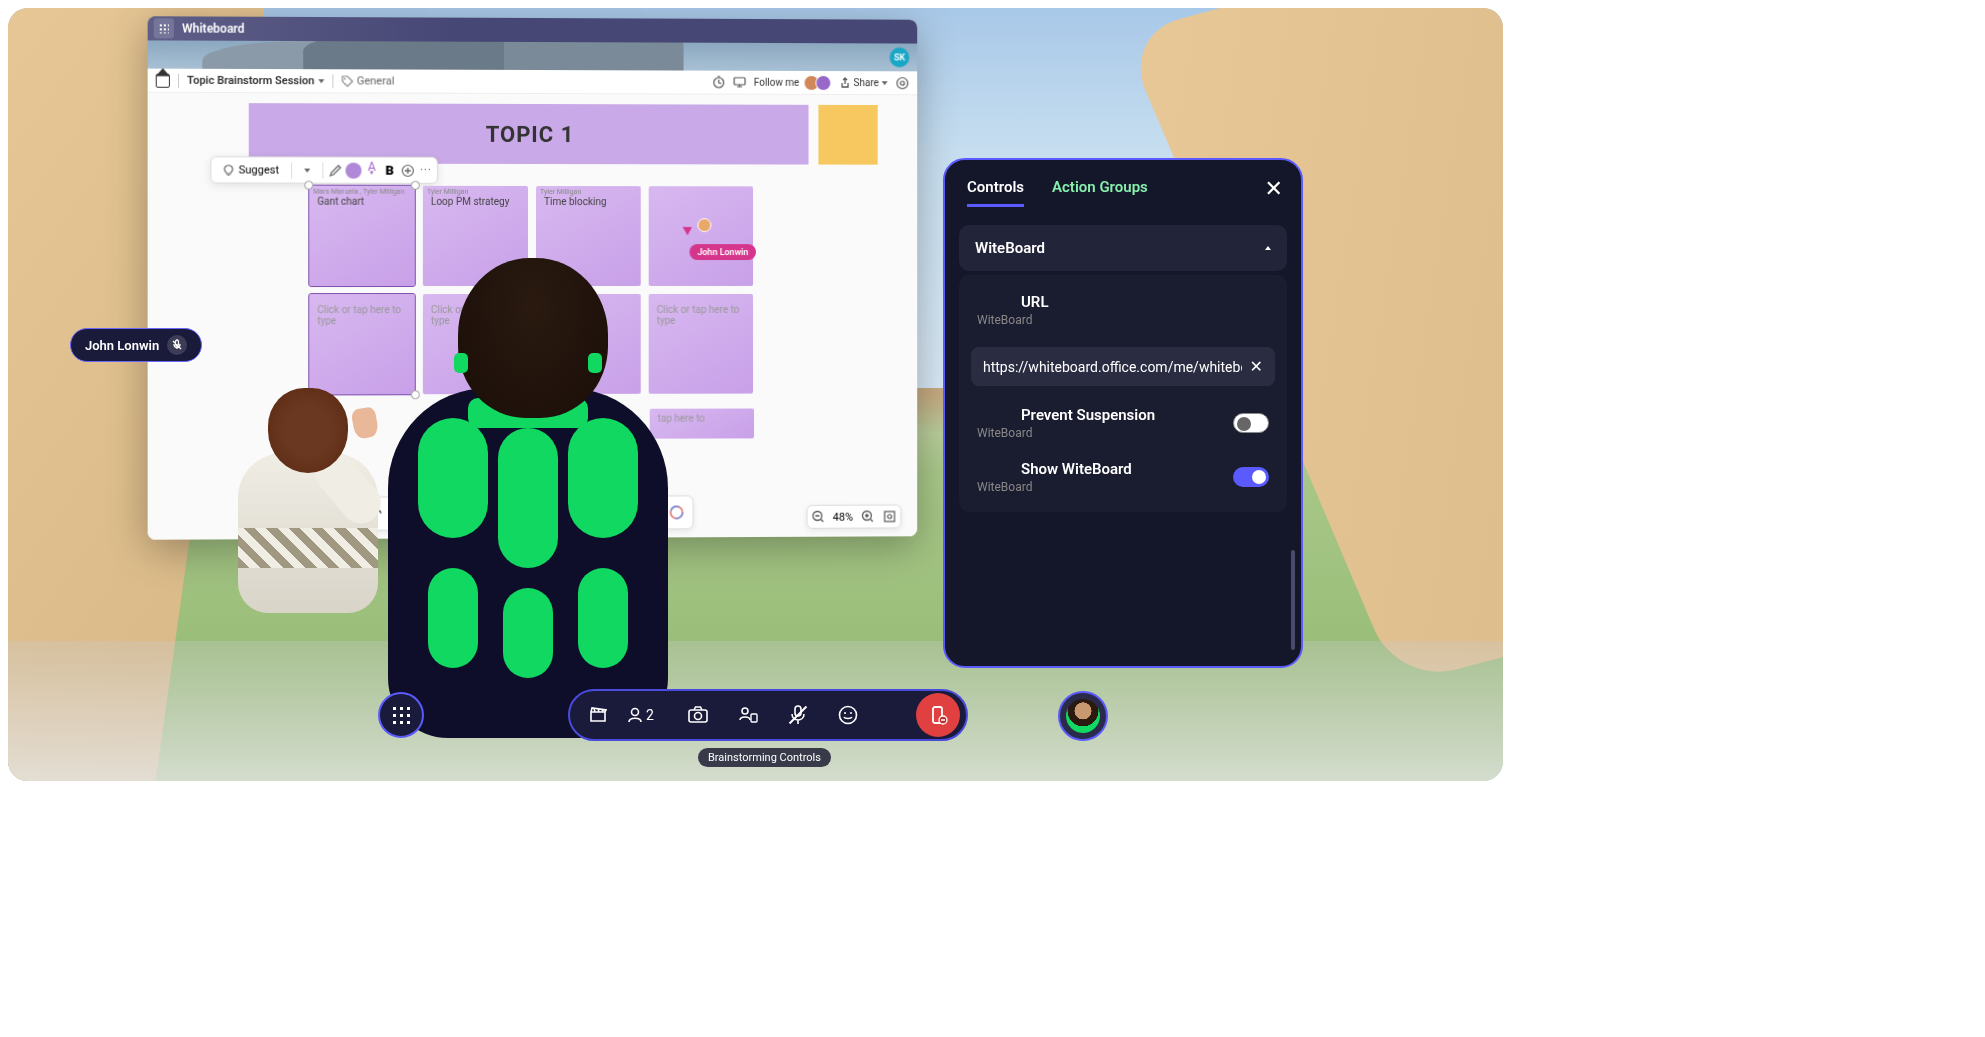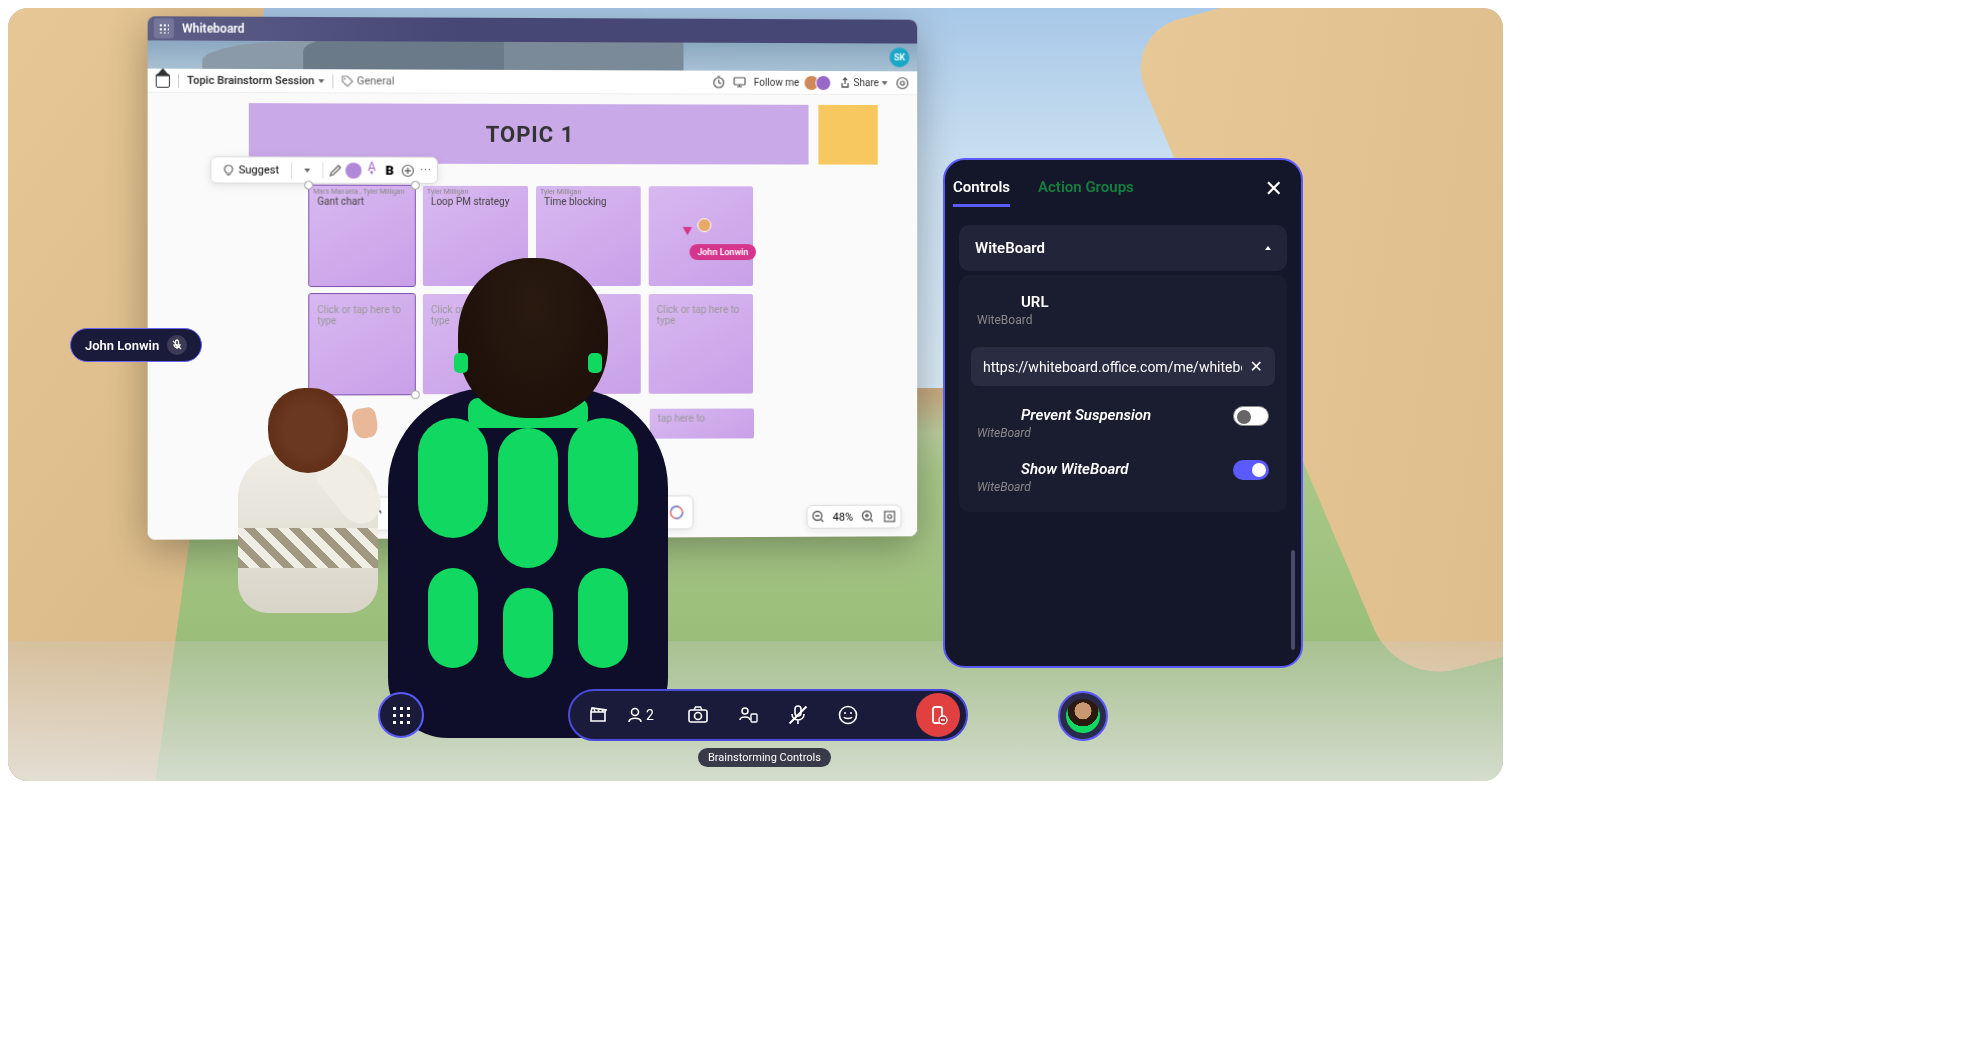--- a/index.html
+++ b/index.html
@@ -73,36 +73,36 @@
 
   .avatar2 { position: absolute; left: 380px; top: 250px; width: 280px; height: 480px; }
   .av2-head { position: absolute; top: 0; left: 70px; width: 150px; height: 160px; background: radial-gradient(ellipse at 50% 30%, #2a1a10 0%, #1a0e08 100%); border-radius: 48% 48% 45% 45%; }
   .av2-ear { position: absolute; top: 95px; width: 14px; height: 20px; background: #10d860; border-radius: 5px; }
   .av2-ear.l { left: 66px; } .av2-ear.r { right: 66px; }
   .av2-body { position: absolute; top: 130px; left: 0; width: 280px; height: 350px; background: #0e0e2a; border-radius: 100px 100px 60px 60px; }
   .av2-drip { position: absolute; background: #10d860; border-radius: 50px; }
 
   
   .panel { position: absolute; right: 200px; top: 150px; width: 360px; height: 510px; background: #14162a; border: 2px solid #5a5aff; border-radius: 22px; color: #fff; padding: 18px 0 0; overflow: hidden; }
-  .panel-tabs { display: flex; gap: 28px; padding: 0 8px 10px; position: relative; }
-  .panel-tab { font-size: 15px; font-weight: 600; color: #15803d; padding-bottom: 8px; }
+  .panel-tabs { display: flex; gap: 28px; padding: 0 22px 10px; position: relative; }
+  .panel-tab { font-size: 15px; font-weight: 600; color: #86efac; padding-bottom: 8px; }
   .panel-tab.active { color: #fff; border-bottom: 3px solid #5a5aff; }
   .panel-close { position: absolute; right: 18px; top: -2px; font-size: 22px; cursor: pointer; }
   .panel-search { margin: 12px 14px; background: #22243a; border-radius: 10px; padding: 12px 16px; color: #888; font-size: 15px; }
   .panel-section { margin: 8px 14px 0; }
   .sec-hdr { background: #22243a; border-radius: 10px; padding: 14px 16px; font-size: 15px; font-weight: 600; display: flex; justify-content: space-between; align-items: center; }
   .sec-hdr .chv { transform: rotate(180deg); border-top-color: #fff; }
   .sec-body { background: #1a1c30; border-radius: 10px; margin-top: 4px; padding: 8px 4px; }
   .prop { padding: 10px 14px; }
   .prop-title { font-size: 15px; font-weight: 600; margin-left: 44px; }
   .prop-sub { font-size: 12px; color: #888; margin-top: 2px; }
   .prop-input { margin: 10px 8px; background: #2a2c42; border-radius: 8px; padding: 10px 12px; font-size: 14px; display: flex; align-items: center; }
   .prop-input span:first-child { flex: 1; overflow: hidden; white-space: nowrap; }
   .prop-input .clr { font-size: 16px; margin-left: 8px; }
-  .prop-row { display: flex; justify-content: space-between; align-items: flex-start; padding: 10px 14px; font-style: italic; }
+  .prop-row { display: flex; justify-content: space-between; align-items: center; padding: 10px 14px; }
   .toggle { width: 36px; height: 20px; border-radius: 10px; position: relative; }
   .toggle::after { content: ''; position: absolute; width: 14px; height: 14px; border-radius: 50%; top: 3px; }
   .toggle.off { background: #fff; border: 1px solid #888; } .toggle.off::after { left: 3px; background: #666; }
   .toggle.on { background: #5a5aff; } .toggle.on::after { right: 3px; background: #fff; }
   .panel-scroll { position: absolute; right: 6px; top: 390px; width: 4px; height: 100px; background: #4a4a6a; border-radius: 2px; }
 
   
   .hud-apps { position: absolute; bottom: 43px; left: 370px; width: 46px; height: 46px; border-radius: 50%; background: #1a1a3a; border: 2px solid #5a5aff; display: grid; place-items: center; }
   .hud-apps-grid { width: 20px; height: 20px; background-image: radial-gradient(#fff 1.5px, transparent 1.5px); background-size: 7px 7px; }
   .hud-bar { position: absolute; bottom: 40px; left: 560px; width: 400px; height: 52px; background: #1a1a3a; border: 2px solid #4a4add; border-radius: 30px; display: flex; align-items: center; padding: 0 6px; gap: 6px; }

